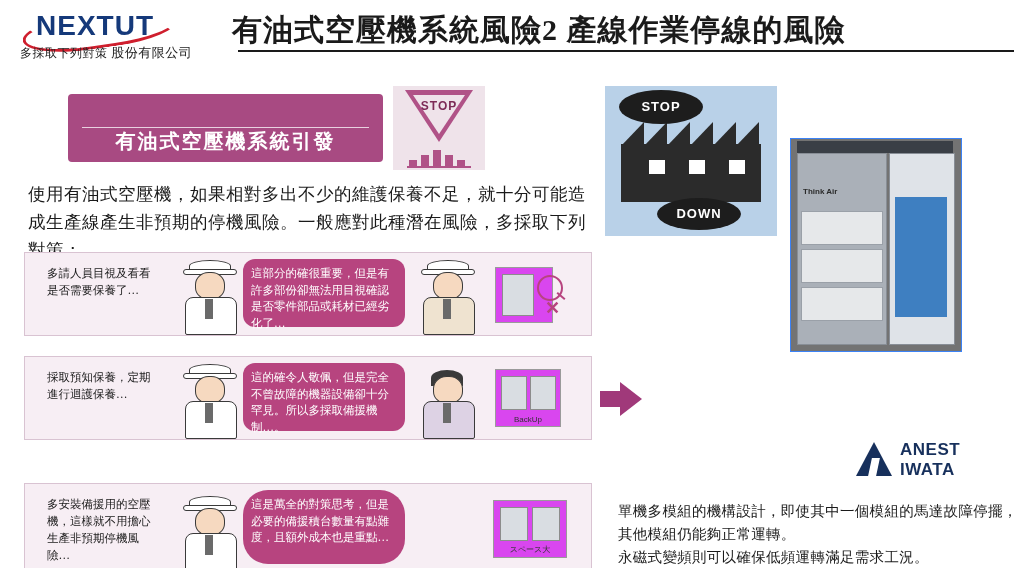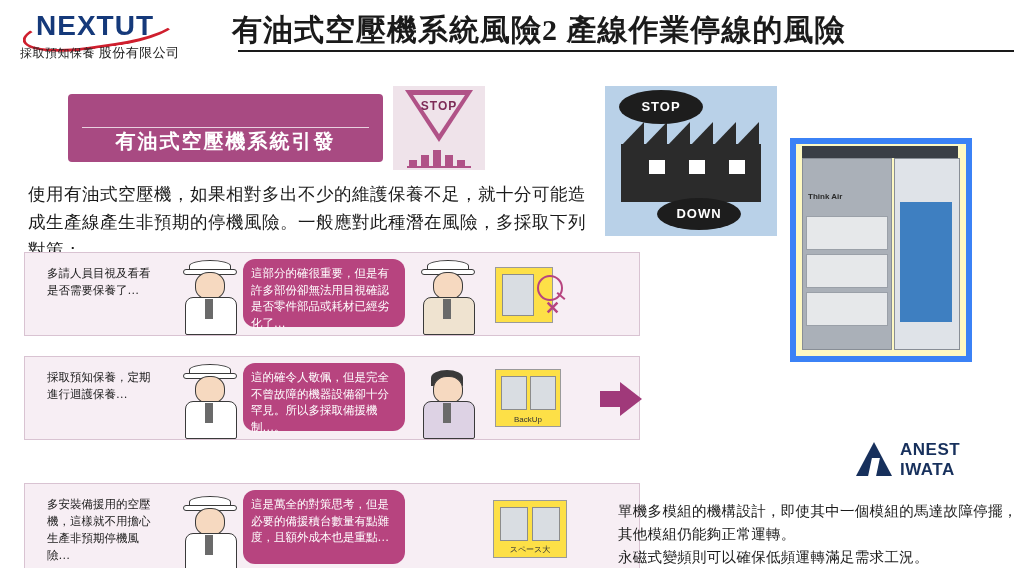--- a/index.html
+++ b/index.html
@@ -165,21 +165,20 @@
   }
 
   
   .comic {
     position: absolute;
     left: 24px;
     width: 566px;
     height: 82px;
     background: #f7eef4;
     border: 1px solid #d9c3d2;
-    padding-left: 48px;
   }
   .comic.r1 { top: 252px; }
   .comic.r2 { top: 356px; }
   .comic.r3 { top: 448px; height: 92px; margin-top: 35px; }
 
   .ctext {
     position: absolute;
     font-family: "Liberation Serif", serif;
     font-size: 11.5px;
     line-height: 17px;
@@ -194,21 +193,21 @@
     width: 162px; height: 68px;
     background: #b7447f;
     border-radius: 12px;
     color: #ffffff;
     font-family: "Liberation Serif", serif;
     font-size: 11.5px;
     line-height: 16.5px;
     padding: 6px 8px;
     box-sizing: border-box;
   }
-  .comic.r3 .bubble { height: 74px; }
+  .comic.r3 .bubble { height: 74px; border-radius: 25px; }
 
   
   .person {
     position: absolute;
     width: 70px; height: 76px;
     top: 5px;
   }
   .p-hat {
     position: absolute; left: 14px; top: 2px;
     width: 40px; height: 10px;
@@ -248,21 +247,21 @@
     width: 32px; height: 16px;
     background: #3a3a3a;
     border-radius: 50% 50% 0 0;
   }
   .person.worker2 .p-head { top: 14px; }
   .person.worker2 .p-body { background: #ddd2e4; }
 
   
   .equip {
     position: absolute;
-    background: #fde047;
+    background: #d946ef;
     border: 1px solid #9a9a9a;
   }
   .equip .lbl {
     position: absolute;
     bottom: 2px; left: 0; width: 100%;
     text-align: center;
     font-size: 8px;
     color: #333;
   }
   .mag {
@@ -336,22 +335,22 @@
     left: 52px; top: 112px;
     width: 84px; height: 32px;
     line-height: 32px;
   }
 
   
   .photo {
     position: absolute;
     left: 790px; top: 138px;
     width: 170px; height: 212px;
-    background: #fef9c3;
-    border: 6px solid #3b82f6;
+    background: #737373;
+    border: 1px solid #3b82f6;
   }
   .photo .cab-left {
     position: absolute; left: 6px; top: 14px;
     width: 88px; height: 190px;
     background: #aab0b8;
     border: 1px solid #888e96;
   }
   .photo .cab-right {
     position: absolute; left: 98px; top: 14px;
     width: 64px; height: 190px;
@@ -456,21 +455,21 @@
 </style>
 </head>
 <body>
 
 <div class="slide">
 
   <div class="logo-box">
     <div class="logo-swoosh"></div>
     <div class="logo-word">NEXTUT</div>
     <div class="logo-sub">
-      <span>採取預知保養</span>
+      <span>多採取下列對策</span>
       <span class="small">股份有限公司</span>
     </div>
   </div>
 
   <div class="slide-title">有油式空壓機系統風險2  產線作業停線的風險</div>
   <div class="title-underline"></div>
 
   <div class="banner">
     <div class="banner-line1">有油式空壓機系統引發</div>
     <div class="banner-sep"></div>

